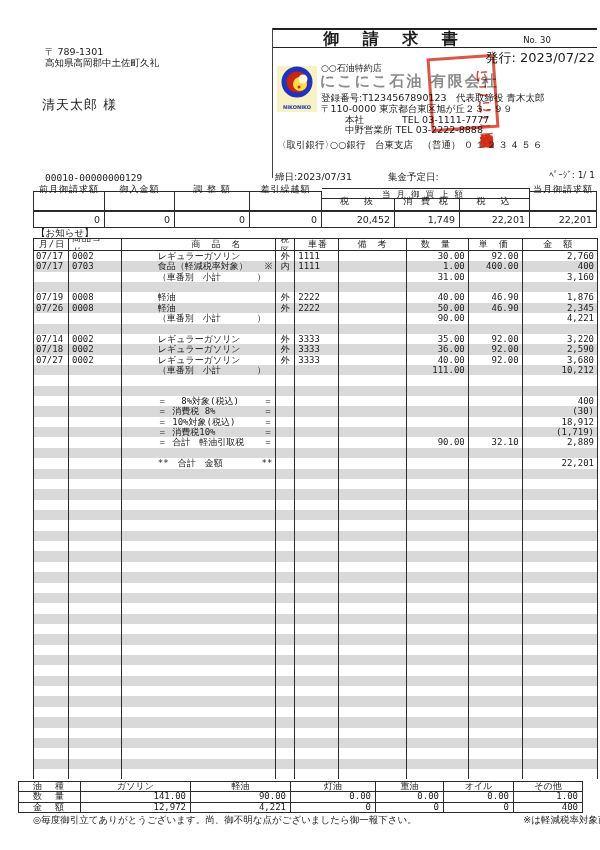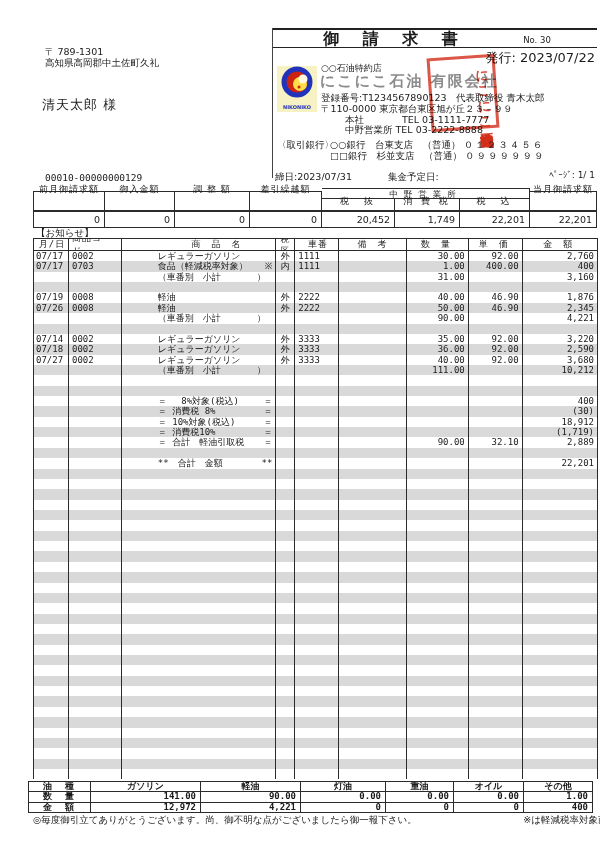--- a/index.html
+++ b/index.html
@@ -74,22 +74,22 @@
   .w2{width:130px;padding-left:4px;display:flex;margin-left:32px;}
   .w2 .mk{margin-left:auto;padding-right:3px;}
   .w3{width:20px;text-align:center;}
   .w4{width:46px;padding-left:3px;}
   .w5{width:73px;}
   .w6{width:65px;text-align:right;padding-right:3px;}
   .w7{width:57px;text-align:right;padding-right:3px;}
   .w8{width:80px;text-align:right;padding-right:3px;}
   .dc.w0,.dc.w1,.dc.w3,.dc.w4,.dc.w5,.dc.w6,.dc.w7,.dc.w8{box-sizing:border-box;}
   
-  #oil{left:28px;top:781px;width:564px;border-left:1px solid #2b2b2b;border-top:1px solid #2b2b2b;
-       font-size:9px;font-weight:bold;}
+  #oil{left:18px;top:781px;width:564px;border-left:1px solid #2b2b2b;border-top:1px solid #2b2b2b;
+       font-size:9px;}
   .or{display:flex;height:10.3px;line-height:9.8px;}
   .or .oc{border-right:1px solid #2b2b2b;border-bottom:1px solid #2b2b2b;box-sizing:border-box;
           overflow:hidden;white-space:nowrap;}
   .o0{width:62px;text-align:center;letter-spacing:2px;}
   .ov{text-align:right;padding-right:4px;}
   .ow0{width:110px;}.ow1{width:100px;}.ow2{width:85px;}.ow3{width:68px;}.ow4{width:70px;}.ow5{width:69px;}
   .oh{text-align:center;padding-right:0;}
   
   #footer-left{left:33px;top:814px;font-size:9.5px;}
   #footer-right{left:420px;top:814px;width:197px;font-size:9.5px;text-align:right;}
@@ -136,31 +136,27 @@
       <span>にこにこ</span>
       <span>石油株式</span>
       <span>会社之印</span>
     </div>
 
   <div class="abs" id="bank-label">〈取引銀行〉</div>
   <div class="abs bank-line" style="top:139px">
     <span>○○銀行　台東支店　（普通）</span>
     <span class="acct">０１２３４５６</span>
   </div>
-  <div class="abs bank-line" style="top:150px">
-    <span>□□銀行　杉並支店　（普通）</span>
-    <span class="acct">０９９９９９９</span>
-  </div>
 
   <div class="abs" id="closing-date">締日:2023/07/31</div>
   <div class="abs" id="collection-date">集金予定日:</div>
   <div class="abs" id="page-indicator">ﾍﾟｰｼﾞ:  1/ 1</div>
 
   <div class="abs" id="summary">
-      <div class="cell span-head" style="grid-area: 1 / 5 / auto / 8;">中野営業所</div>
+      <div class="cell span-head" style="grid-area: 1 / 5 / auto / 8;">当月御買上額</div>
       <div class="cell tall-head bl" style="grid-area: 1 / 1 / 3;">前月御請求額</div>
       <div class="cell tall-head" style="grid-area: 1 / 2 / 3;">御入金額</div>
       <div class="cell tall-head" style="grid-area: 1 / 3 / 3;">調 整 額</div>
       <div class="cell tall-head" style="grid-area: 1 / 4 / 3;">差引繰越額</div>
       <div class="cell low-head" style="grid-area: 2 / 5;">税　抜</div>
       <div class="cell low-head" style="grid-area: 2 / 6;">消 費 税</div>
       <div class="cell low-head" style="grid-area: 2 / 7;">税　込</div>
       <div class="cell tall-head" style="grid-area: 1 / 8 / 3;">当月御請求額</div>
       <div class="cell val bl" style="grid-area: 3 / 1; border-top: 1px solid rgb(43, 43, 43);">0</div>
       <div class="cell val" style="grid-area: 3 / 2; border-top: 1px solid rgb(43, 43, 43);">0</div>

